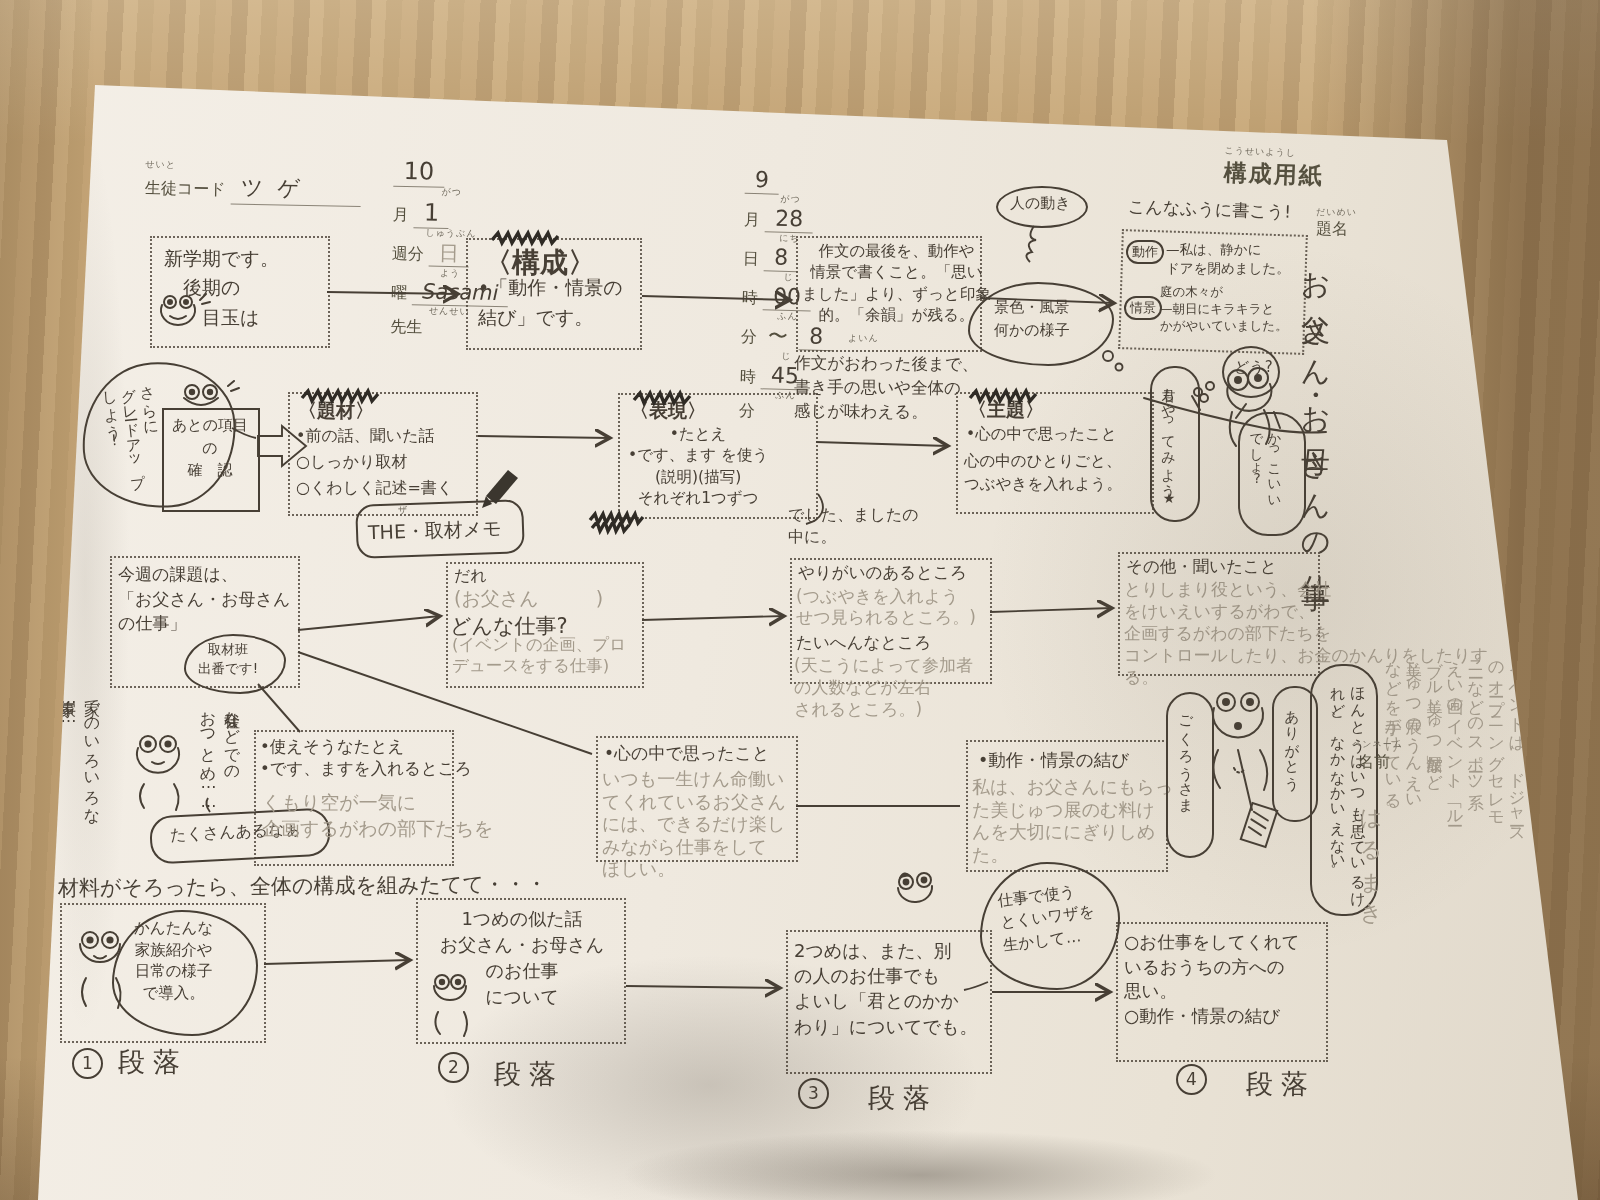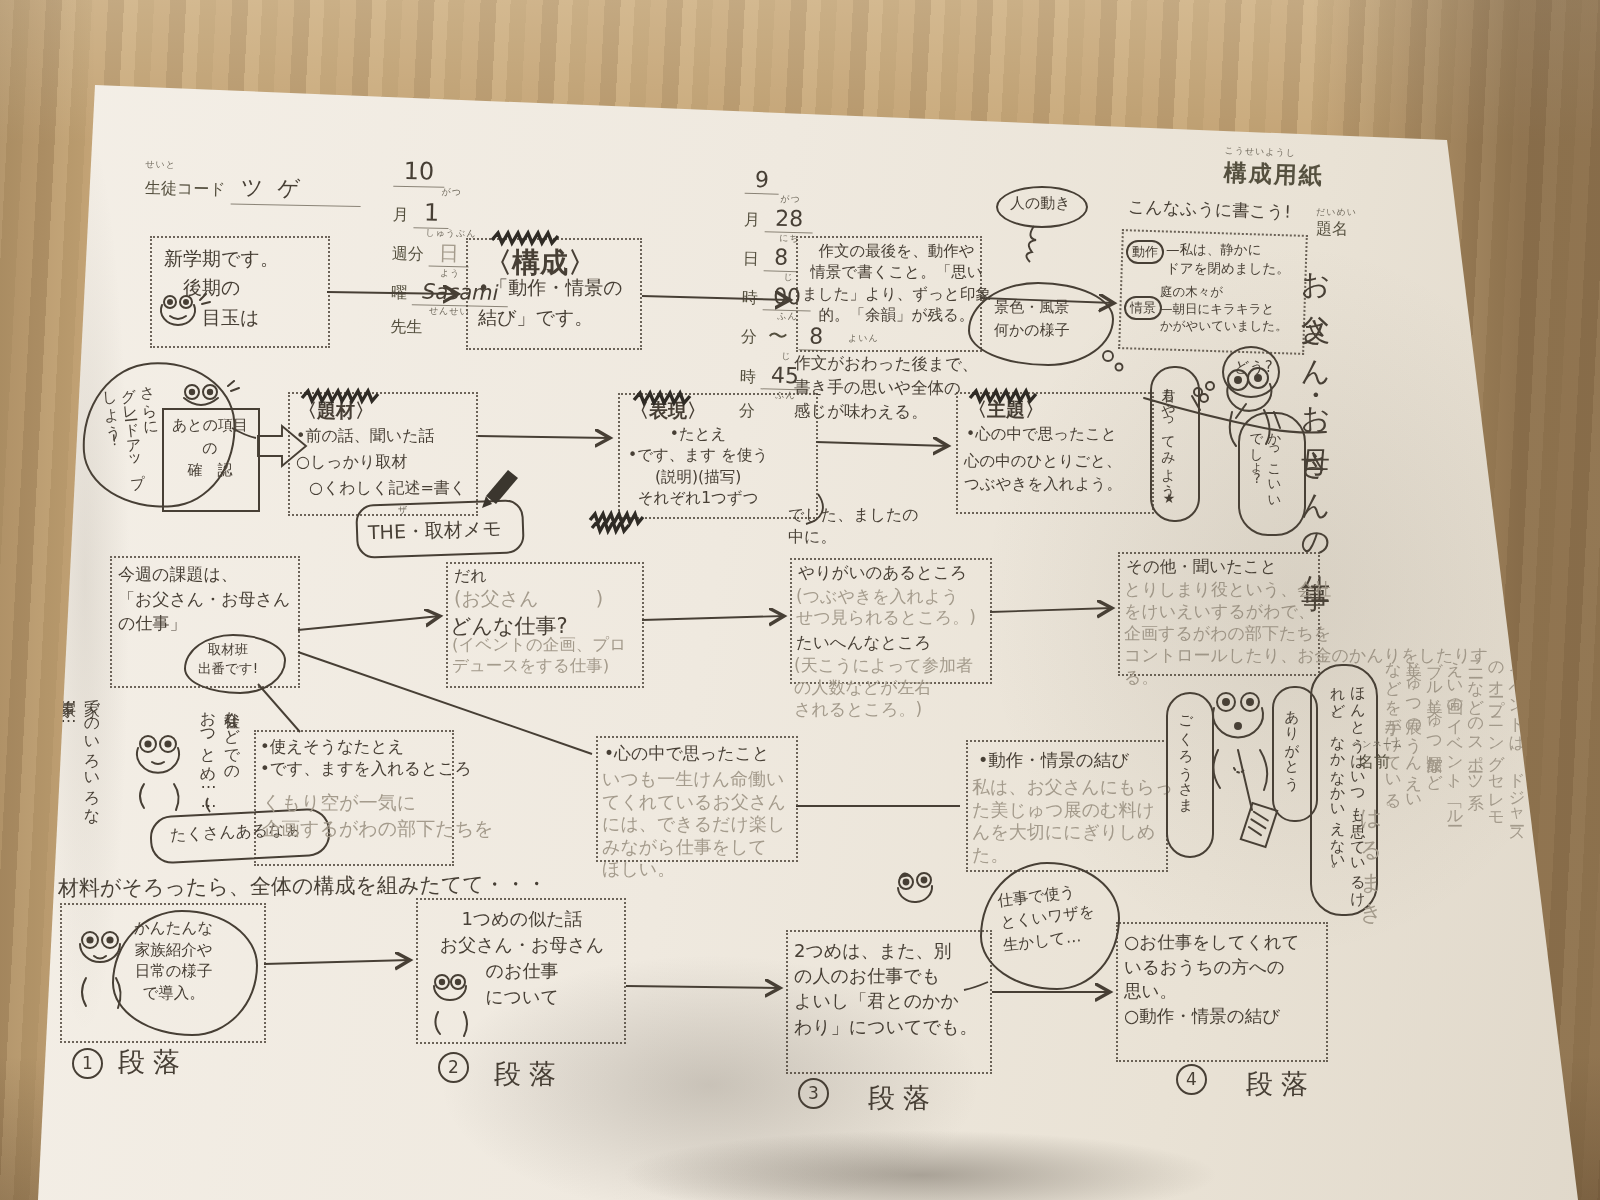--- a/index.html
+++ b/index.html
@@ -134,21 +134,21 @@
         <circle cx="16" cy="12" r="2.2" fill="#473f35"></circle>
         <circle cx="34" cy="12" r="2.2" fill="#473f35"></circle>
       <path d="M8,18 q17,14 34,0"></path>
         <path d="M52,6 l6,-5 M55,11 l8,-3"></path>
     </svg>
 
     <div class="abs dbox" style="left:288px;top:392px;width:186px;height:120px;"></div>
     <div class="abs ink" style="left:298px;top:398px;font-size:19px;font-weight:bold;">〈題材〉</div>
     <div class="abs ink" style="left:296px;top:426px;font-size:16px;">•前の話、聞いた話</div>
     <div class="abs ink" style="left:296px;top:452px;font-size:16px;">○しっかり取材</div>
-    <div class="abs ink" style="left:296px;top:478px;font-size:16px;margin-left:13px;">○くわしく記述=書く</div>
+    <div class="abs ink" style="left:296px;top:478px;font-size:16px;">○くわしく記述=書く</div>
 
     <div class="abs pill" style="left:356px;top:502px;width:164px;height:50px;transform:rotate(-2deg);"></div>
     <div class="abs furi" style="left:398px;top:504px;">ザ</div>
     <div class="abs ink" style="left:368px;top:518px;font-size:19px;transform:rotate(-2deg);">THE・取材メモ</div>
     <svg class="doodle" style="left:478px;top:466px;" width="46" height="52" viewBox="0 0 46 52">
       <path d="M30,4 l10,8 -22,26 -10,-8 z" fill="#3b362e" stroke="none"></path>
         <path d="M8,30 l-4,12 10,-4" fill="#3b362e" stroke="none"></path>
     </svg>
 
     <div class="abs dbox" style="left:618px;top:393px;width:196px;height:122px;"></div>

